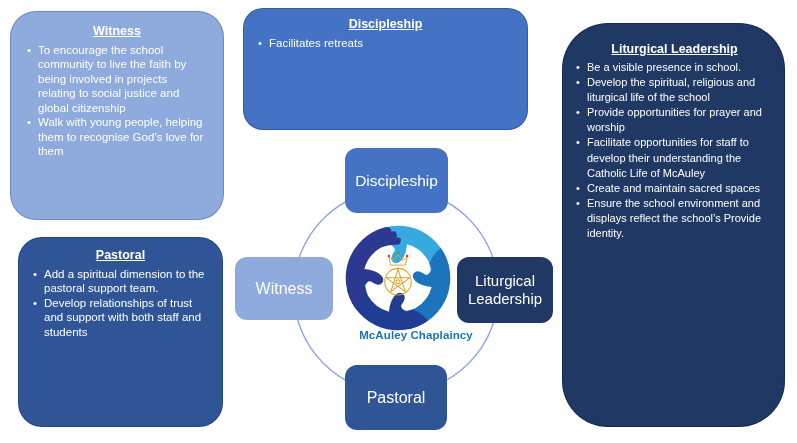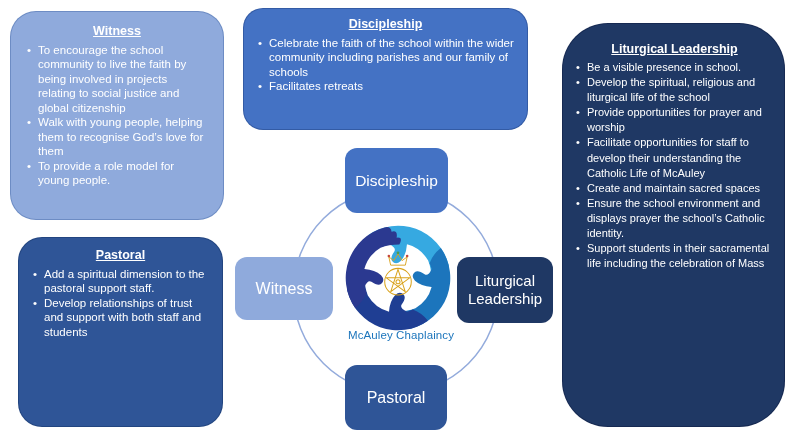--- a/index.html
+++ b/index.html
@@ -44,63 +44,60 @@
     position:absolute;color:#fff;display:flex;align-items:center;justify-content:center;
     text-align:center;border-radius:12px;box-sizing:border-box;
   }
   .node-discipleship{left:345px;top:148px;width:103px;height:65px;font-size:15.5px;}
   .node-witness{left:235px;top:257px;width:98px;height:63px;font-size:16px;}
   .node-liturgical{left:457px;top:257px;width:96px;height:66px;font-size:15px;line-height:1.18;padding:0 4px;}
   .node-pastoral{left:345px;top:365px;width:102px;height:65px;font-size:16px;}
   
   .logo-svg{position:absolute;left:342px;top:223px;width:112px;height:110px;}
   .logo-caption{
-    position:absolute;left:304px;top:329px;width:150px;text-align:right;
-    font-size:11.5px;font-weight:normal;letter-spacing:.1px;
+    position:absolute;left:341px;top:329px;width:150px;text-align:center;
+    font-size:11.5px;font-weight:bold;letter-spacing:.1px;
   }
 </style>
 </head>
 <body>
 
 <div class="canvas">
 
   <div class="panel panel-witness" style="background-color: rgb(143, 170, 220);">
     <span class="title">Witness</span>
     <ul>
       <li>To encourage the school community to live the faith by being involved in projects relating to social justice and global citizenship</li>
       <li>Walk with young people, helping them to recognise God’s love for them</li>
-      <li>To provide a role model for young people.</li>
     </ul>
   </div>
 
   <div class="panel panel-discipleship" style="background-color: rgb(68, 114, 196);">
     <span class="title">Discipleship</span>
     <ul>
-      <li>Celebrate the faith of the school within the wider community including parishes and our family of schools</li>
       <li>Facilitates retreats</li>
     </ul>
   </div>
 
   <div class="panel panel-liturgical" style="background-color: rgb(31, 56, 100);">
     <span class="title">Liturgical Leadership</span>
     <ul>
       <li>Be a visible presence in school.</li>
       <li>Develop the spiritual, religious and liturgical life of the school</li>
       <li>Provide opportunities for prayer and worship</li>
       <li>Facilitate opportunities for staff to develop their understanding the Catholic Life of McAuley</li>
       <li>Create and maintain sacred spaces</li>
-      <li>Ensure the school environment and displays prayer the school’s Catholic identity.</li>
-      <li>Support students in their sacramental life including the celebration of Mass</li>
+      <li>Ensure the school environment and displays reflect the school’s Provide identity.</li>
     </ul>
   </div>
 
   <div class="panel panel-pastoral" style="background-color: rgb(47, 85, 151);">
     <span class="title">Pastoral</span>
     <ul>
-      <li>Add a spiritual dimension to the pastoral support staff.</li>
+      <li>Add a spiritual dimension to the pastoral support team.</li>
       <li>Develop relationships of trust and support with both staff and students</li>
     </ul>
   </div>
 
   <svg class="ring-svg" viewBox="0 0 212 212">
     <circle cx="106" cy="106" r="102.5" fill="none" stroke-width="1.5" style="stroke: rgb(147, 171, 220);"></circle>
   </svg>
 
   <div class="node node-discipleship" style="background-color: rgb(68, 114, 196);">Discipleship</div>
   <div class="node node-witness" style="background-color: rgb(143, 170, 220);">Witness</div>

